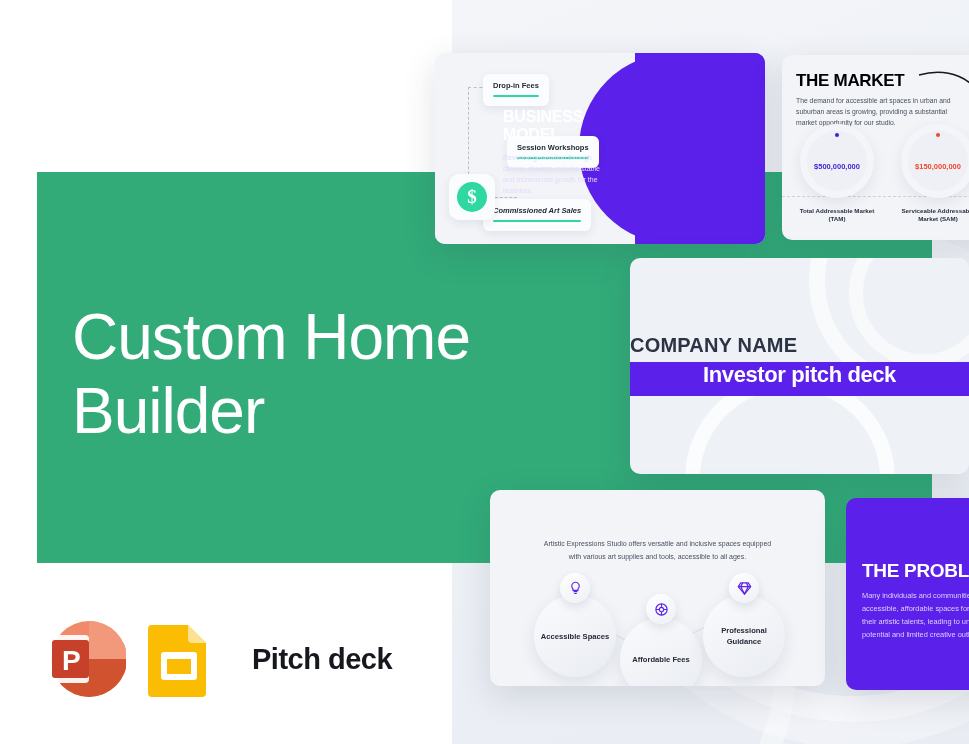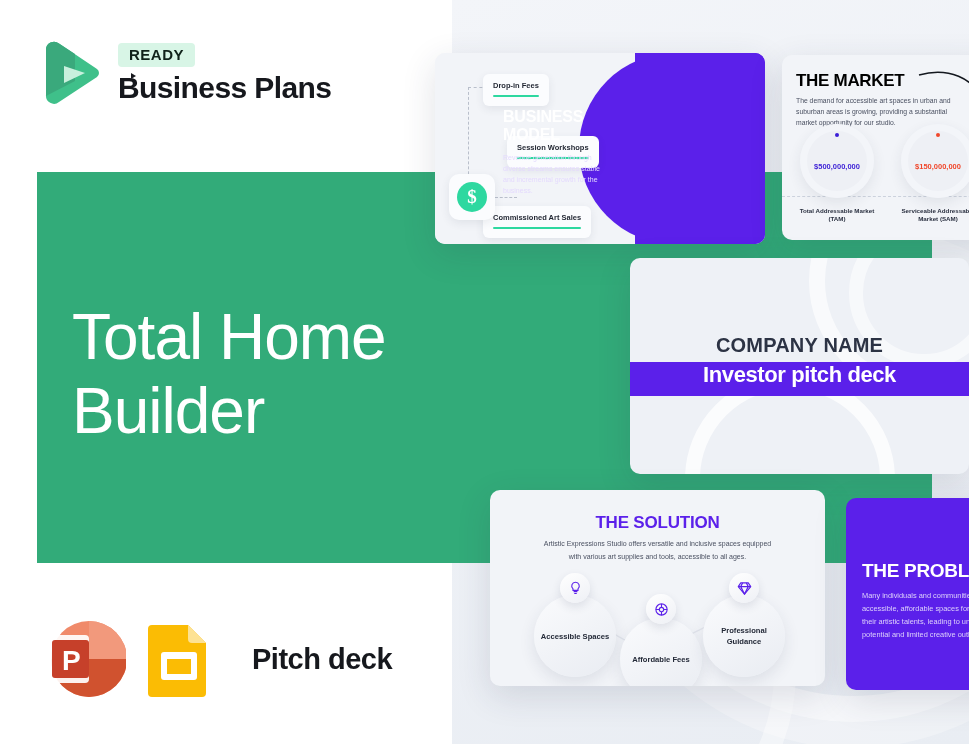--- a/index.html
+++ b/index.html
@@ -109,21 +109,21 @@
   .mkt-hr{ position:absolute; left:0; right:0; top:141px; border-top:1px dashed #ccd2dd; }
 
   
   .s-co{ left:630px; top:258px; width:339px; height:216px; background:#eef1f6; }
   .co-deco{ position:absolute; right:-70px; top:-92px; width:230px;height:230px;border-radius:50%;
             border:16px solid rgba(255,255,255,.65); }
   .co-deco2{ position:absolute; right:-30px; top:-40px; width:150px;height:150px;border-radius:50%;
             border:14px solid rgba(255,255,255,.55); }
   .co-deco3{ position:absolute; left:55px; bottom:-110px; width:210px;height:210px;border-radius:50%;
             border:15px solid rgba(255,255,255,.75); }
-  .co-name{ position:absolute; left:0; right:0; top:76px; text-align:center;
+  .co-name{ position:absolute; left:0; right:0; top:76px; text-align:left;
             font-size:20px; font-weight:800; color:#2c3344; letter-spacing:.2px; }
   .co-band{ position:absolute; left:0; right:0; top:104px; height:34px; background:#5b20ea;
             display:flex; align-items:flex-start; justify-content:center; }
   .co-band span{ color:#fff; font-size:22px; font-weight:800; letter-spacing:-.4px; }
 
   
   .s-sol{ left:490px; top:490px; width:335px; height:196px; background:#f2f4f8; }
   .sol-h{ position:absolute; left:0; right:0; top:23px; text-align:center;
           color:#5b20ea; font-size:17px; font-weight:800; letter-spacing:-.2px; }
   .sol-p{ position:absolute; left:50px; right:50px; top:48px; text-align:center;
@@ -144,58 +144,42 @@
   .prob-p{ position:absolute; left:16px; top:92px; width:155px; color:#ded2fb; font-size:7.4px; line-height:1.75; }
 </style>
 </head>
 <body>
 
 <div class="stage">
 
   <div class="right-bg"></div>
   <div class="green-panel"></div>
 
-  <div class="brand">
-    <div class="logo-mark">
-      <svg width="62" height="76" viewBox="0 0 62 76">
-        <path d="M6 14 A8 8 0 0 1 19 7.5 L57 33 A5 5 0 0 1 57 41 L19 66 A8 8 0 0 1 6 59 Z" fill="#3fc08a"></path>
-        <path d="M6 14 A8 8 0 0 1 19 7.5 L35 18 L35 45 L6 60 Z" fill="#3aa97c"></path>
-        <path d="M24 30 L45 37 L24 47 Z" fill="#c8f0dd"></path>
-      </svg>
-    </div>
-    <div>
-      <div class="badge-ready">READY</div>
-      <div class="brand-name">
-        <span class="tick"></span>
-        <span>Business Plans</span>
-      </div>
-    </div>
-  </div>
-
-  <div class="hero-title">Total Home Builder</div>
+
+  <div class="hero-title">Custom Home Builder</div>
 
   <div class="slide s-biz">
     <div class="biz-left"></div>
     <div class="biz-purple"></div>
     <div class="biz-purple-inner"></div>
 
     <div class="dashes" style="left:33px; top:34px; height:122px;"></div>
     <div class="dashes" style="left:33px; top:34px; width:20px; height:0; border-left:none; border-top:1px dashed #b9bfcb;"></div>
     <div class="dashes" style="left:33px; top:156px; width:20px; height:0; border-left:none; border-top:1px dashed #b9bfcb;"></div>
     <div class="dashes" style="left:60px; top:144px; width:22px; height:0; border-left:none; border-top:1px dashed #b9bfcb;"></div>
 
     <div class="chip" style="left:48px; top:21px;">
       <div class="t">Drop-in Fees</div>
       <div class="bar"></div>
     </div>
     <div class="chip" style="left:72px; top:83px;">
       <div class="t">Session Workshops</div>
       <div class="bar"></div>
     </div>
-    <div class="chip" style="left:48px; top:153px;">
+    <div class="chip" style="left:48px; top:146px;font-style:italic;">
       <div class="t">Commissioned Art Sales</div>
       <div class="bar"></div>
     </div>
 
     <div class="coin">
         <i>$</i>
       </div>
 
     <div class="biz-h">BUSINESS MODEL</div>
     <div class="biz-p">Revenue generation through diverse streams ensures stable and incremental growth for the business.</div>
@@ -228,21 +212,20 @@
     <div class="co-deco"></div>
     <div class="co-deco2"></div>
     <div class="co-deco3"></div>
     <div class="co-name">COMPANY NAME</div>
     <div class="co-band">
       <span>Investor pitch deck</span>
     </div>
   </div>
 
   <div class="slide s-sol">
-    <div class="sol-h">THE SOLUTION</div>
     <div class="sol-p">Artistic Expressions Studio offers versatile and inclusive spaces equipped with various art supplies and tools, accessible to all ages.</div>
 
     <svg style="position:absolute;left:100px;top:125px;" width="150" height="40">
       <path d="M4 4 C40 34 62 36 78 30 C96 24 118 6 146 4" stroke="#e2e5ec" stroke-width="1.4" fill="none"></path>
     </svg>
 
     <div class="bubble" style="left:44px; top:105px;">
       <span>Accessible Spaces</span>
     </div>
     <div class="bub-ic" style="left:70px; top:83px;">

